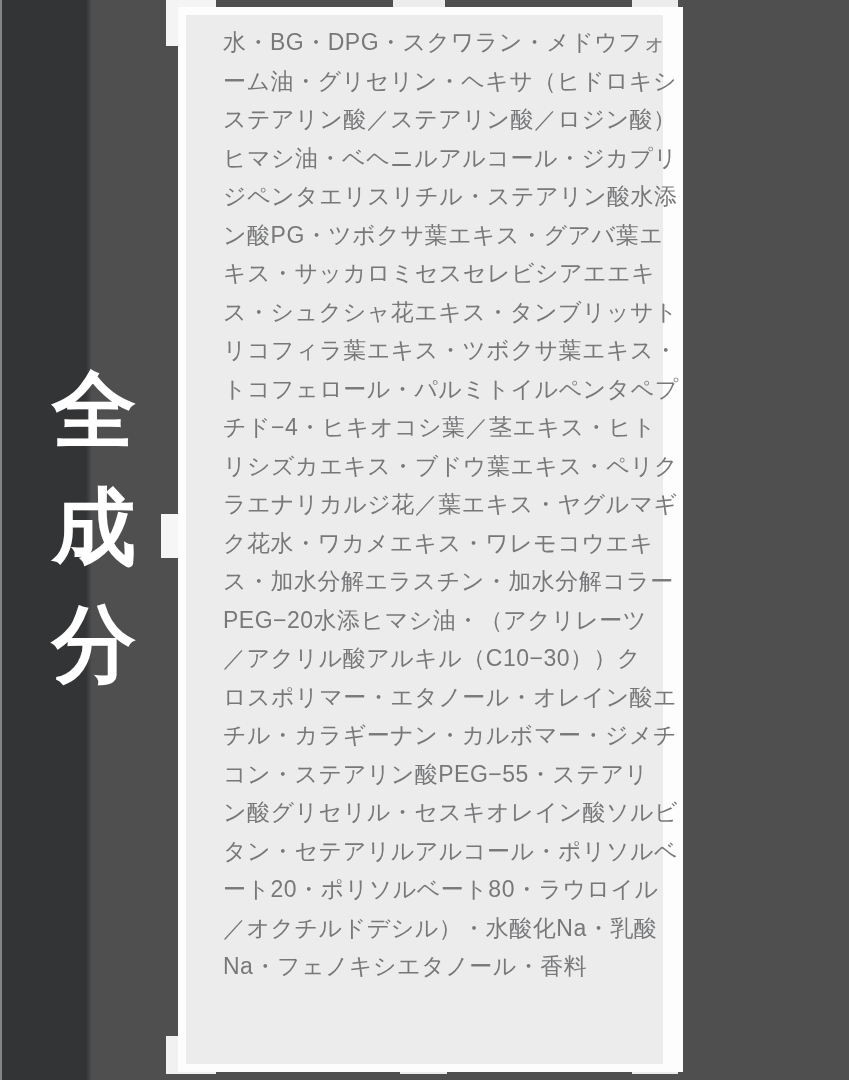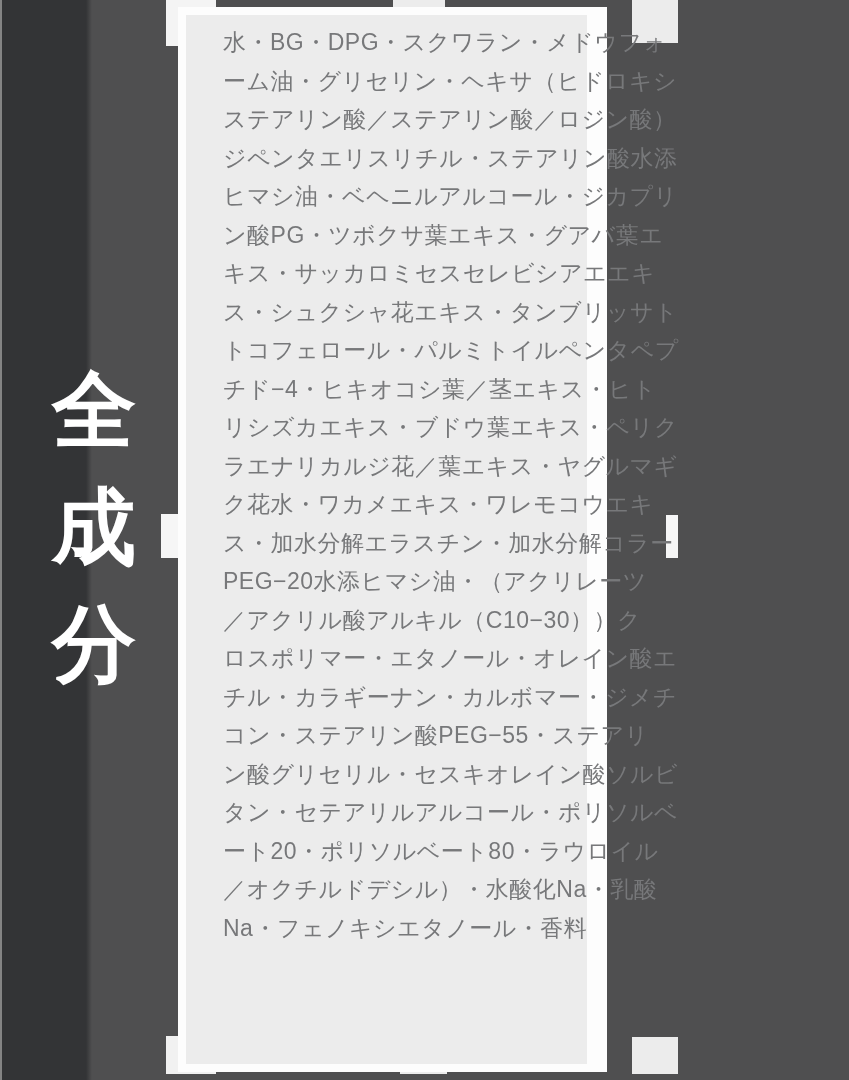--- a/index.html
+++ b/index.html
@@ -51,21 +51,21 @@
   .tab-top-right    { left: 632px; top: 0;       width: 46px; height: 43px; }
   .tab-mid-left     { left: 161px; top: 514px;   width: 20px; height: 44px; background:#f6f6f6; }
   .tab-mid-right    { left: 666px; top: 515px;   width: 12px; height: 43px; background:#f6f6f6; }
   .tab-bottom-left  { left: 166px; top: 1036px;  width: 50px; height: 38px; background:#f1f1f1; }
   .tab-bottom-center{ left: 400px; top: 1062px;  width: 47px; height: 12px; }
   .tab-bottom-right { left: 632px; top: 1037px;  width: 46px; height: 37px; }
   
   .card {
     position: absolute;
     left: 178px; top: 7px;
-    width: 429px; height: 1065px;
+    width: 505px; height: 1065px;
     background: #fdfdfd;
   }
   .card-content {
     position: absolute;
     left: 8px; top: 8px;
     right: 20px; bottom: 8px;
     background: #ececec;
   }
   .ingredients {
     position: absolute;
@@ -101,25 +101,26 @@
 <div class="tab tab-bottom-left"></div>
 <div class="tab tab-bottom-center"></div>
 <div class="tab tab-bottom-right"></div>
 
 <div class="card">
   <div class="card-content">
     <div class="ingredients">
         <div class="ingredient-line">水・BG・DPG・スクワラン・メドウフォ</div>
         <div class="ingredient-line">ーム油・グリセリン・ヘキサ（ヒドロキシ</div>
         <div class="ingredient-line">ステアリン酸／ステアリン酸／ロジン酸）</div>
+        <div class="ingredient-line">ヒマシ油・ベヘニルアルコール・ジカプリ</div>
         <div class="ingredient-line">ジペンタエリスリチル・ステアリン酸水添</div>
-        <div class="ingredient-line">ヒマシ油・ベヘニルアルコール・ジカプリ</div>
         <div class="ingredient-line">ン酸PG・ツボクサ葉エキス・グアバ葉エ</div>
         <div class="ingredient-line">キス・サッカロミセスセレビシアエエキ</div>
         <div class="ingredient-line">ス・シュクシャ花エキス・タンブリッサト</div>
+        <div class="ingredient-line">リコフィラ葉エキス・ツボクサ葉エキス・</div>
         <div class="ingredient-line">トコフェロール・パルミトイルペンタペプ</div>
         <div class="ingredient-line">チド−4・ヒキオコシ葉／茎エキス・ヒト</div>
         <div class="ingredient-line">リシズカエキス・ブドウ葉エキス・ペリク</div>
         <div class="ingredient-line">ラエナリカルジ花／葉エキス・ヤグルマギ</div>
         <div class="ingredient-line">ク花水・ワカメエキス・ワレモコウエキ</div>
         <div class="ingredient-line">ス・加水分解エラスチン・加水分解コラー</div>
         <div class="ingredient-line">PEG−20水添ヒマシ油・（アクリレーツ</div>
         <div class="ingredient-line">／アクリル酸アルキル（C10−30））ク</div>
         <div class="ingredient-line">ロスポリマー・エタノール・オレイン酸エ</div>
         <div class="ingredient-line">チル・カラギーナン・カルボマー・ジメチ</div>

